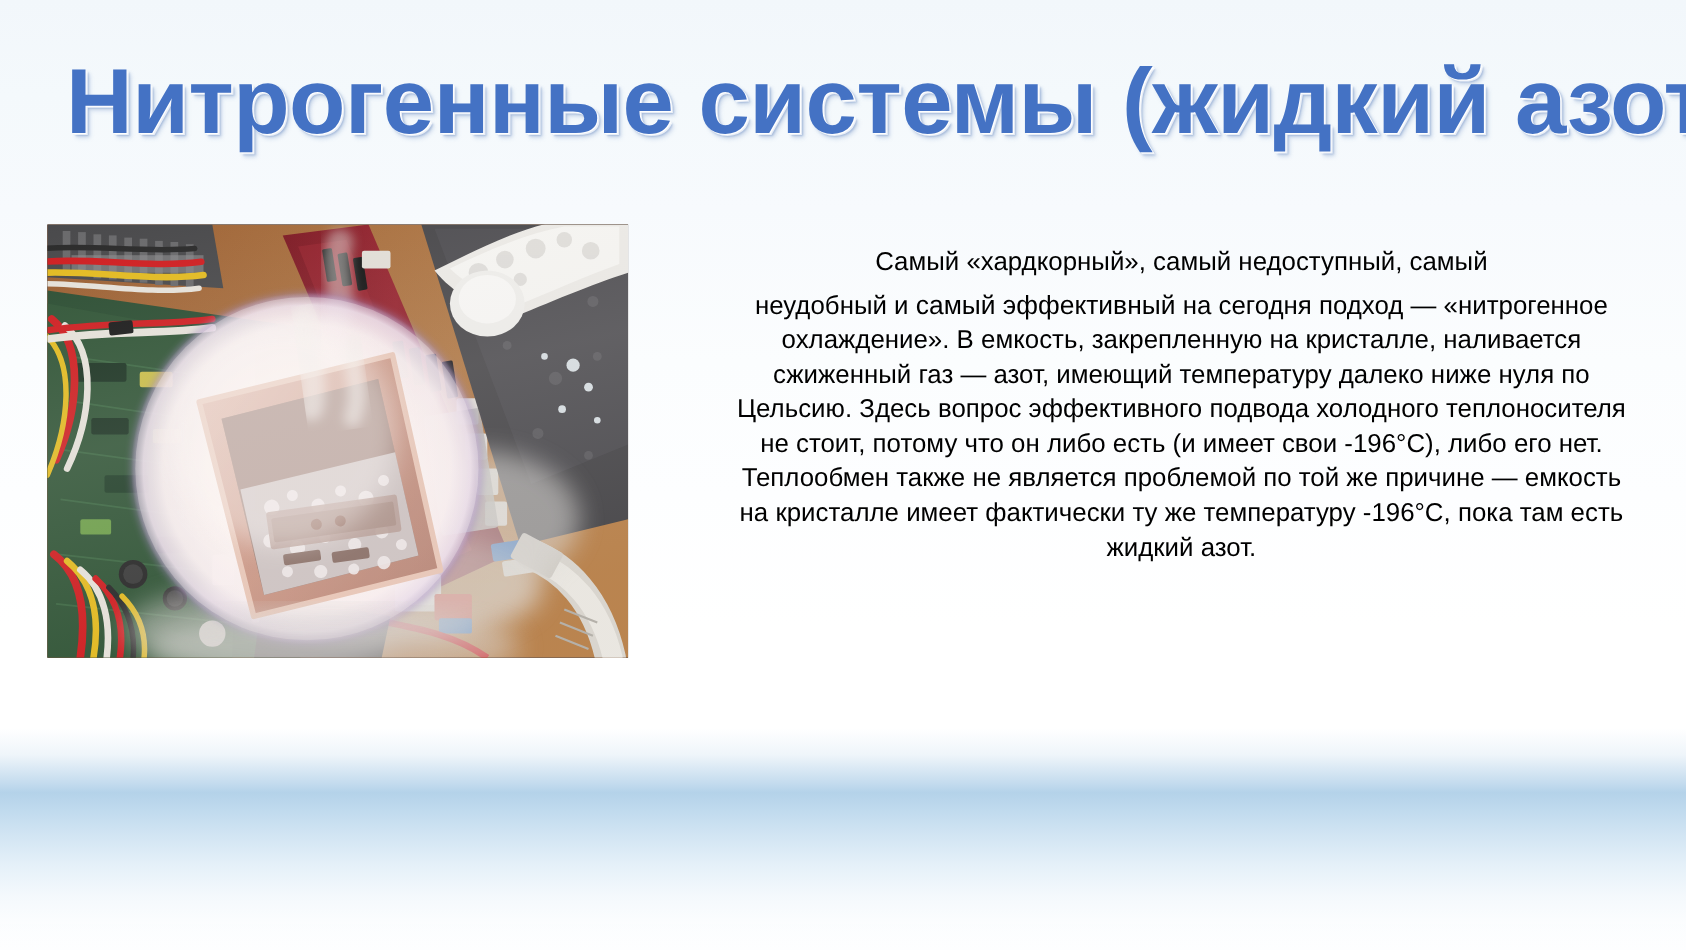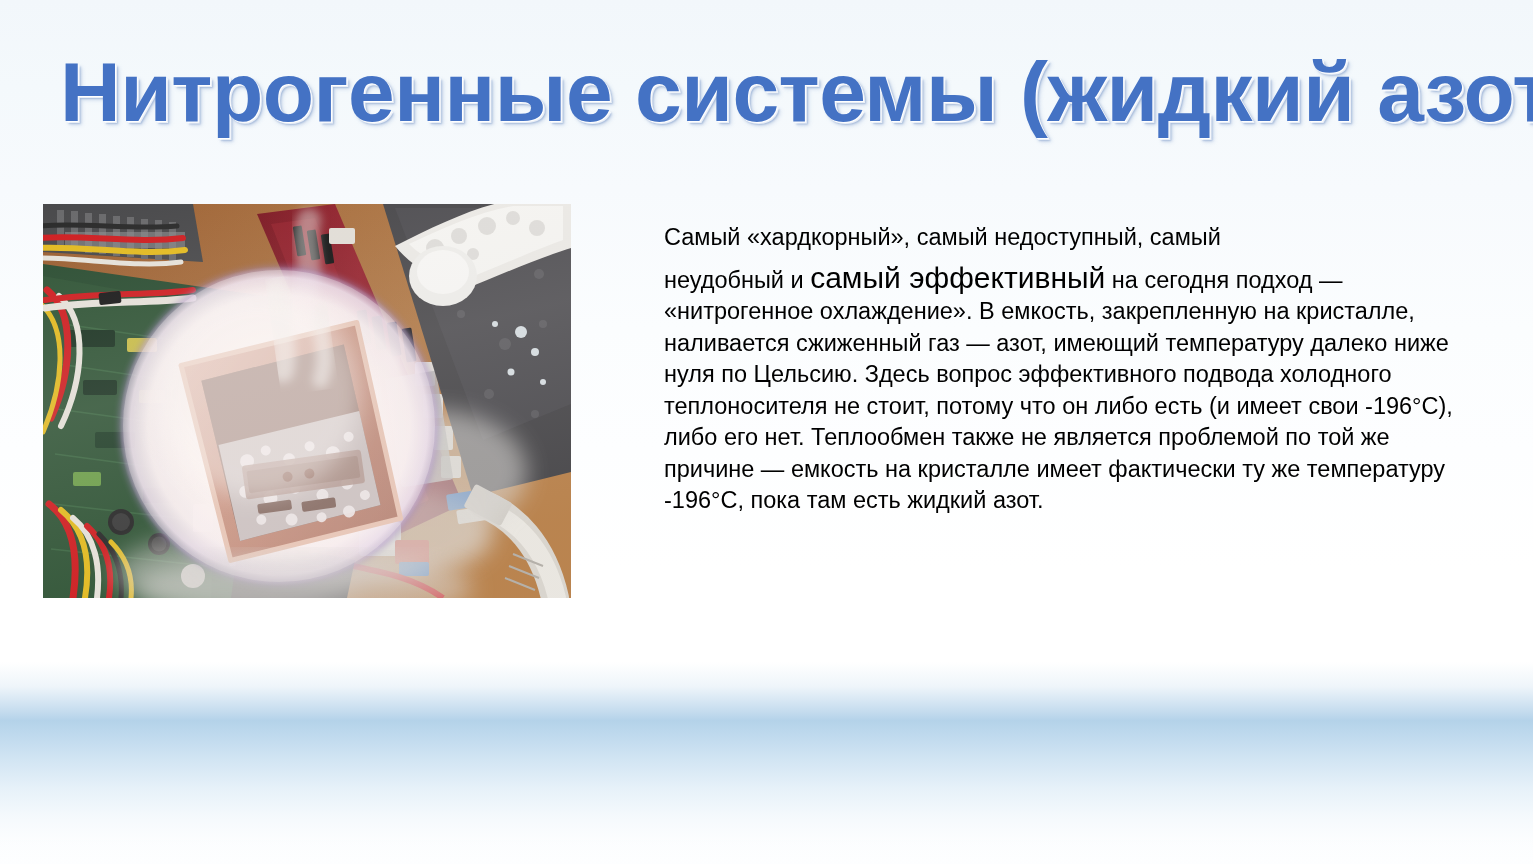--- a/index.html
+++ b/index.html
@@ -97,25 +97,25 @@
 
   
   .body-text {
     position: absolute;
     left: 664px;
     top: 222px;
     width: 820px;
     color: #000000;
     font-size: 23.5px;
     line-height: 31.5px;
-    text-align: left;
+    text-align: center;
     word-spacing: 0px;
   }
   .body-text .emph {
-    font-size: 30px;
+    font-size: 24px;
     line-height: 31.5px;
   }
   .body-text .lead-line {
     display: block;
     margin-bottom: 8px;
   }
 </style>
 </head>
 <body>
 

